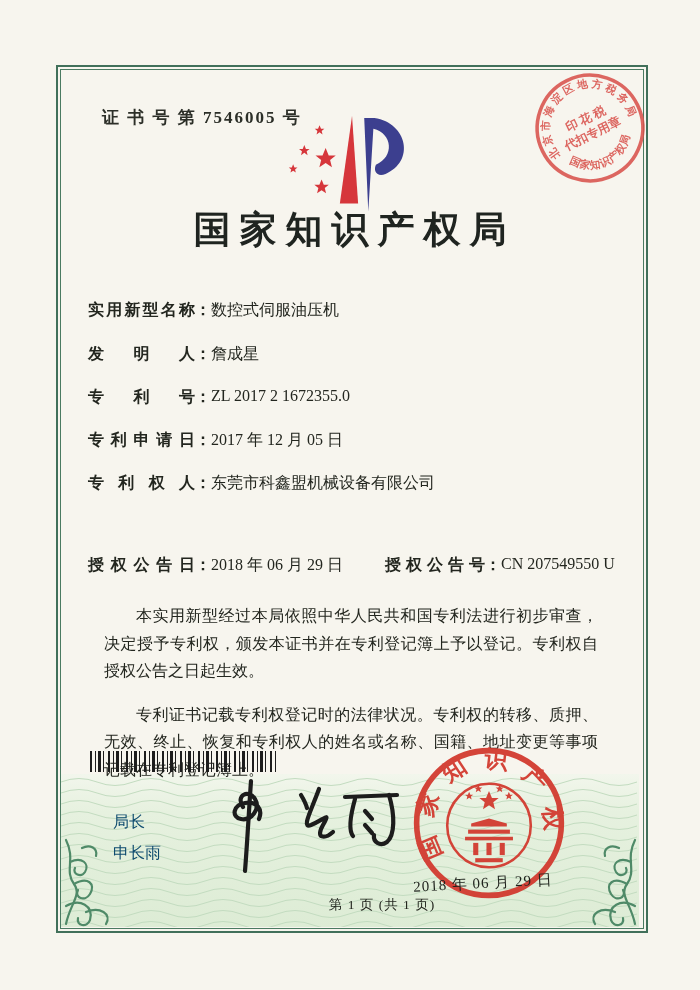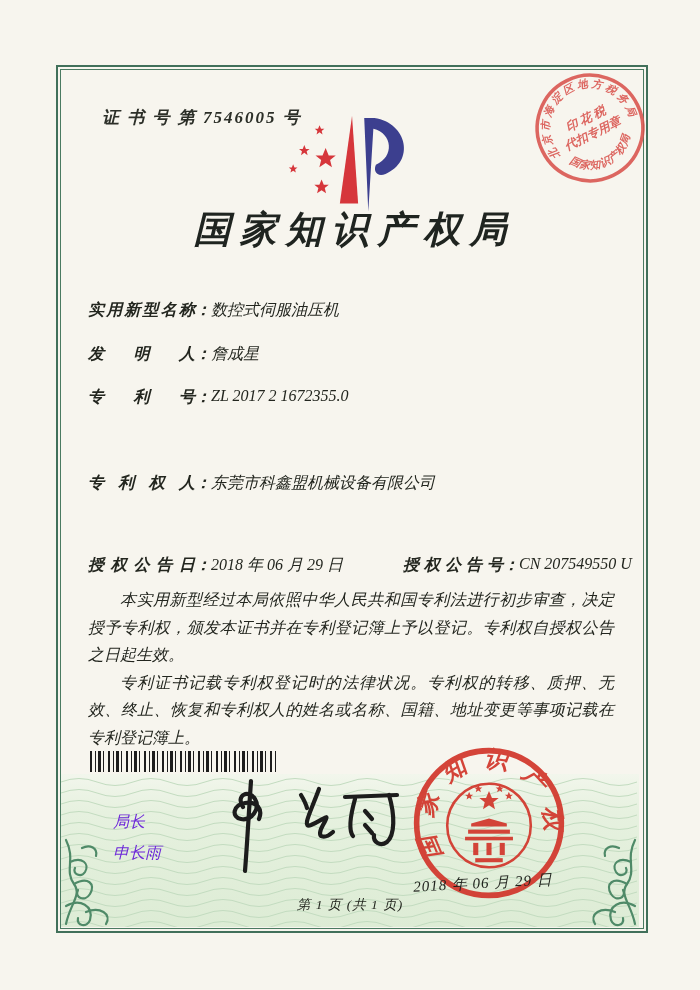--- a/index.html
+++ b/index.html
@@ -2,21 +2,21 @@
 <html><head>
 <meta charset="utf-8">
 <style>
   html,body{margin:0;padding:0;}
   body{
     width:700px;height:990px;position:relative;overflow:hidden;
     background:#f7f5ee;
     font-family:"Liberation Serif","DejaVu Serif",serif;
     color:#23261f;
   }
-  .page{position:absolute;inset:0;font-style:italic;}
+  .page{position:absolute;inset:0;}
 
   
   .frame{position:absolute;left:56px;top:65px;width:588px;height:864px;
          border:2px solid #41705a;}
   .frame-inner{position:absolute;inset:2px;border:1px solid #4a7a61;}
 
   
   .band{position:absolute;left:61px;top:774px;width:578px;height:153px;
         background:linear-gradient(180deg,#f2f6ec 0%,#e6f1df 25%,#ddecd5 100%);
         overflow:hidden;z-index:1;}
@@ -39,49 +39,49 @@
          color:#1f2420;z-index:2;}
 
   
   .row{position:absolute;left:88px;font-size:16px;z-index:2;white-space:nowrap;}
   .f-label{display:inline-block;width:107px;text-align:justify;
            text-align-last:justify;font-weight:600;vertical-align:top;}
   .f-colon{display:inline-block;width:16px;font-weight:600;vertical-align:top;}
   .f-value{display:inline-block;vertical-align:top;}
   .row-address .f-value{white-space:normal;width:396px;line-height:26px;}
   .pair-right{position:absolute;left:297px;top:0;white-space:nowrap;}
-  .pair-right .f-label{width:100px;margin-left:18px;}
+  .pair-right .f-label{width:100px;}
 
   
   .body-text{position:absolute;left:88px;top:586px;width:526px;
              font-size:16px;line-height:27.5px;text-align:justify;z-index:2;}
-  .body-text p{margin:0;text-indent:2em;}
+  .body-text p{margin:16px;text-indent:2em;}
 
   
   .barcode{position:absolute;left:90px;top:751px;width:186px;height:21px;z-index:2;
     background:repeating-linear-gradient(90deg,
       #1d1d1d 0 2px,transparent 2px 5px,
       #1d1d1d 5px 6px,transparent 6px 8px,
       #1d1d1d 8px 11px,transparent 11px 13px,
       #1d1d1d 13px 14px,transparent 14px 18px);}
 
   
   .issuer{position:absolute;left:113px;top:806px;font-size:16px;line-height:31px;
-          z-index:3;color:#6d28d9;}
+          z-index:3;color:#0c4a6e;}
   .signature{position:absolute;left:205px;top:768px;width:200px;height:112px;z-index:3;}
 
   
   .seal{position:absolute;left:410px;top:744px;width:158px;height:158px;z-index:4;opacity:.93;}
   .seal-date{position:absolute;left:398px;top:874px;width:170px;text-align:center;
              font-size:15px;letter-spacing:1px;transform:rotate(-3deg);
              color:#1e211c;z-index:5;}
 
   
   .footer{position:absolute;left:56px;top:896px;width:588px;text-align:center;
-          font-size:13.5px;letter-spacing:1px;z-index:3;}
+          font-size:13.5px;letter-spacing:1px;z-index:3;padding-left:32px;}
 
   
   .ornament{position:absolute;width:78px;height:92px;z-index:2;}
   .ornament.left{left:60px;top:836px;}
   .ornament.right{left:563px;top:836px;transform:scaleX(-1);}
 </style>
 </head>
 <body>
 
 <div class="page">
@@ -169,20 +169,23 @@
   <div class="title">国家知识产权局</div>
 
   <div class="row" style="top:344px">
     <span class="f-label">发明人</span><span class="f-colon">：</span><span class="f-value">詹成星</span>
   </div>
   <div class="row" style="top:300px">
     <span class="f-label">实用新型名称</span><span class="f-colon">：</span><span class="f-value">数控式伺服油压机</span>
   </div>
   <div class="row" style="top:387px">
     <span class="f-label">专利号</span><span class="f-colon">：</span><span class="f-value">ZL 2017 2 1672355.0</span>
+  </div>
+  <div class="row" style="top:430px">
+    <span class="f-label">专利申请日</span><span class="f-colon">：</span><span class="f-value">2017 年 12 月 05 日</span>
   </div>
   <div class="row" style="top:473px">
     <span class="f-label">专利权人</span><span class="f-colon">：</span><span class="f-value">东莞市科鑫盟机械设备有限公司</span>
   </div>
   <div class="row" style="top:555px">
     <span class="f-label">授权公告日</span><span class="f-colon">：</span><span class="f-value">2018 年 06 月 29 日</span>
     <span class="pair-right">
       <span class="f-label">授权公告号</span><span class="f-colon">：</span><span class="f-value">CN 207549550 U</span>
     </span>
   </div>

